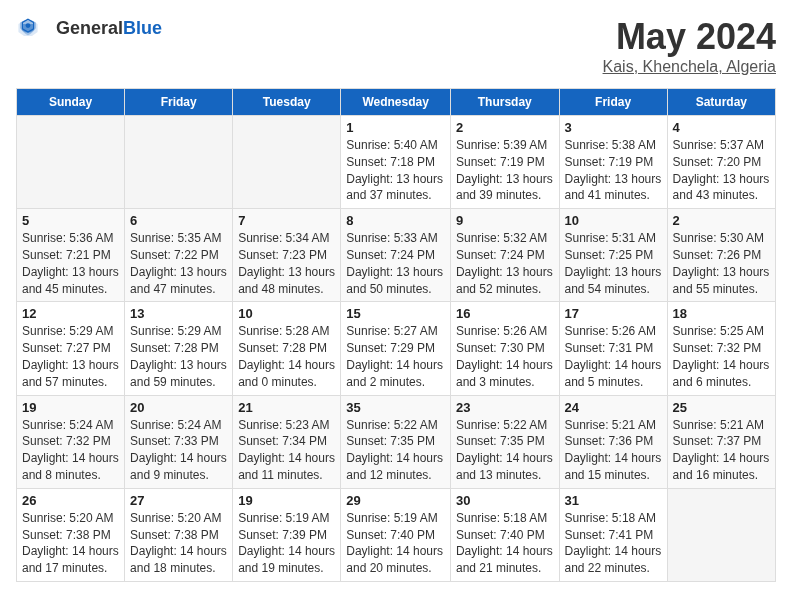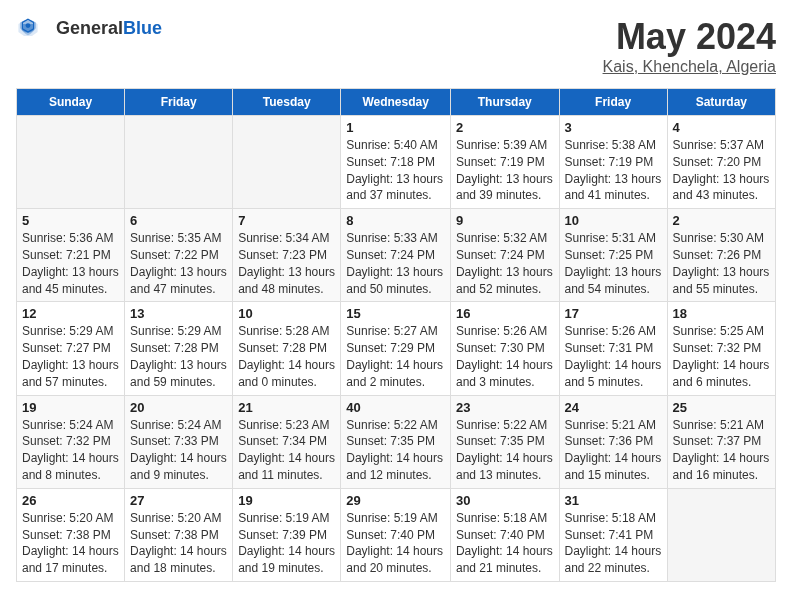--- a/index.html
+++ b/index.html
@@ -205,21 +205,21 @@
         </td>
         <td>
           <div class="day-number">20</div>
           <div class="day-info">Sunrise: 5:24 AM<br>Sunset: 7:33 PM<br>Daylight: 14 hours and 9 minutes.</div>
         </td>
         <td>
           <div class="day-number">21</div>
           <div class="day-info">Sunrise: 5:23 AM<br>Sunset: 7:34 PM<br>Daylight: 14 hours and 11 minutes.</div>
         </td>
         <td>
-          <div class="day-number">40</div>
+          <div class="day-number">35</div>
           <div class="day-info">Sunrise: 5:22 AM<br>Sunset: 7:35 PM<br>Daylight: 14 hours and 12 minutes.</div>
         </td>
         <td>
           <div class="day-number">23</div>
           <div class="day-info">Sunrise: 5:22 AM<br>Sunset: 7:35 PM<br>Daylight: 14 hours and 13 minutes.</div>
         </td>
         <td>
           <div class="day-number">24</div>
           <div class="day-info">Sunrise: 5:21 AM<br>Sunset: 7:36 PM<br>Daylight: 14 hours and 15 minutes.</div>
         </td>

